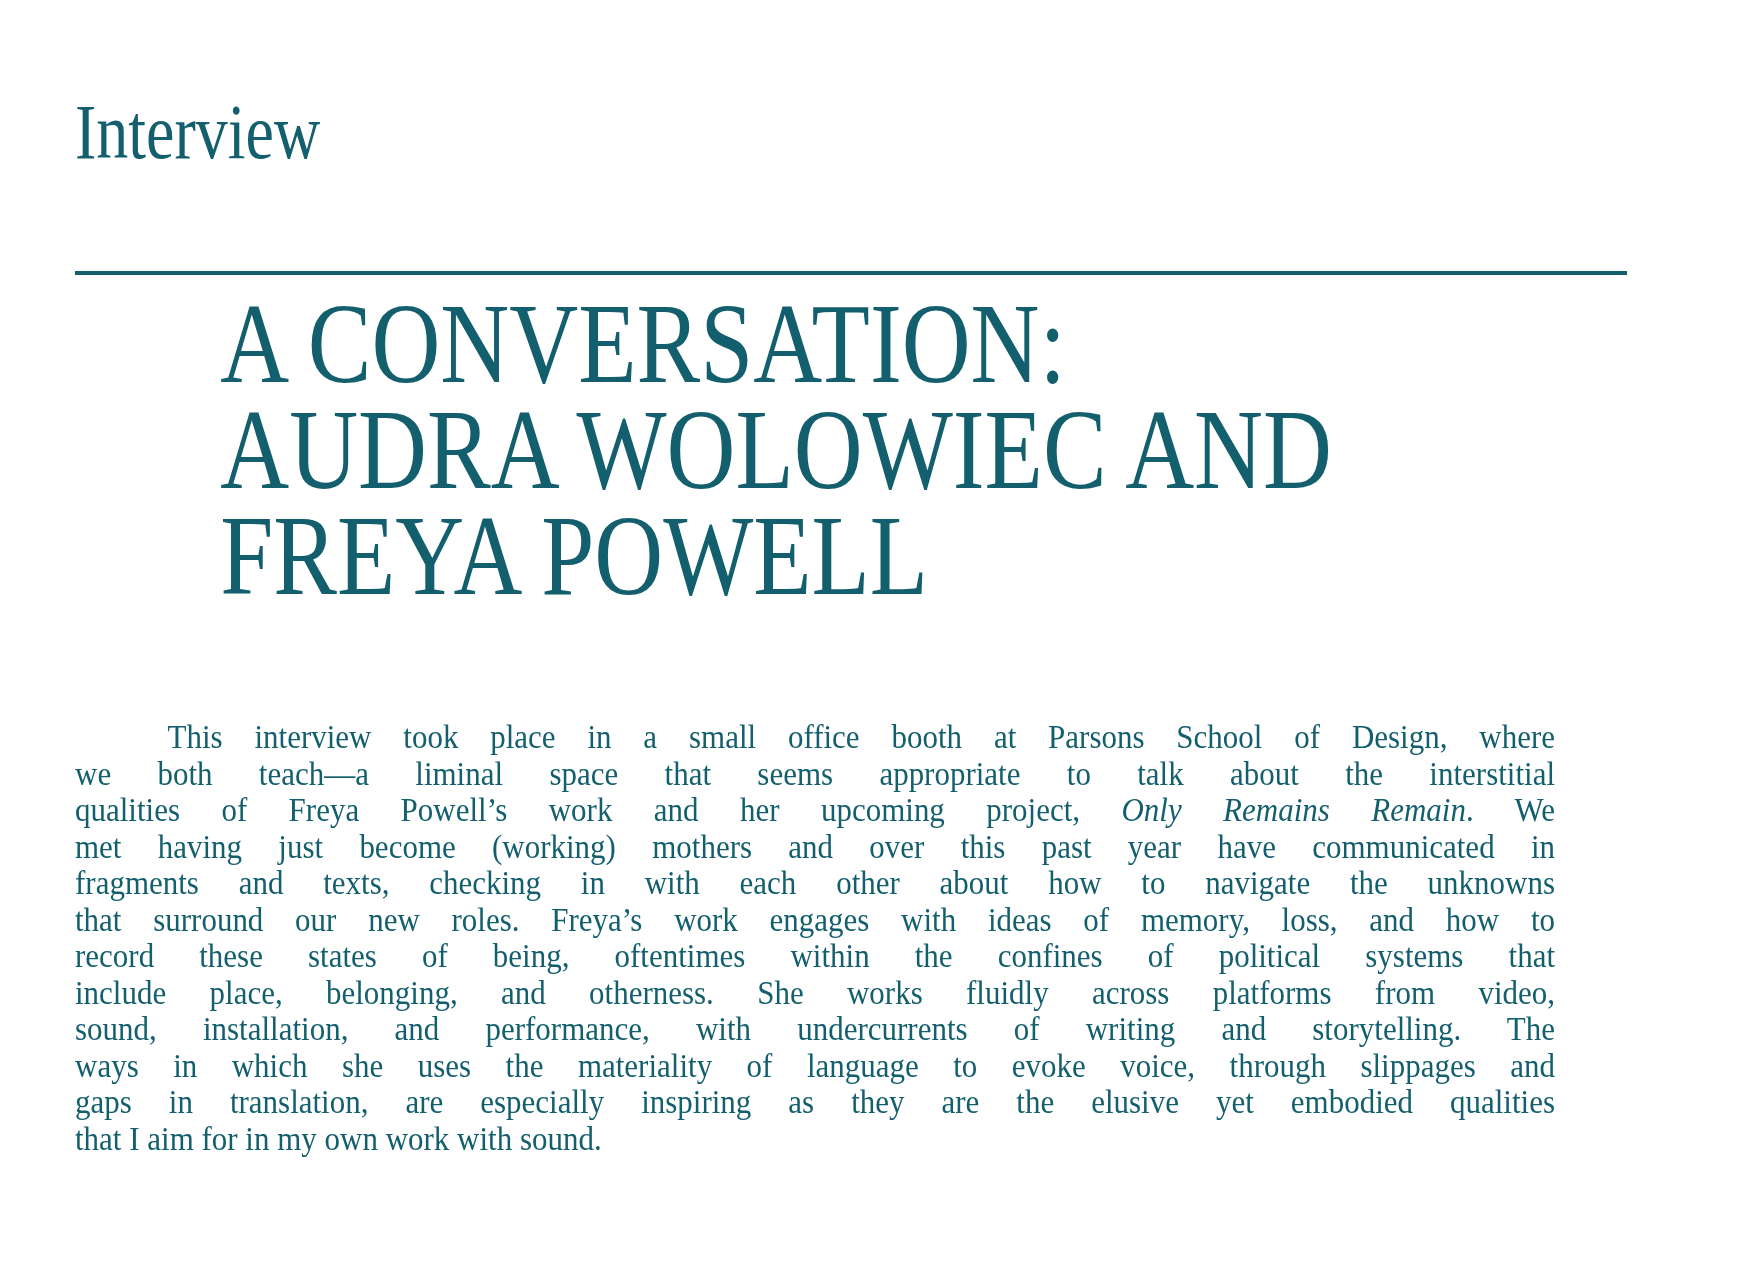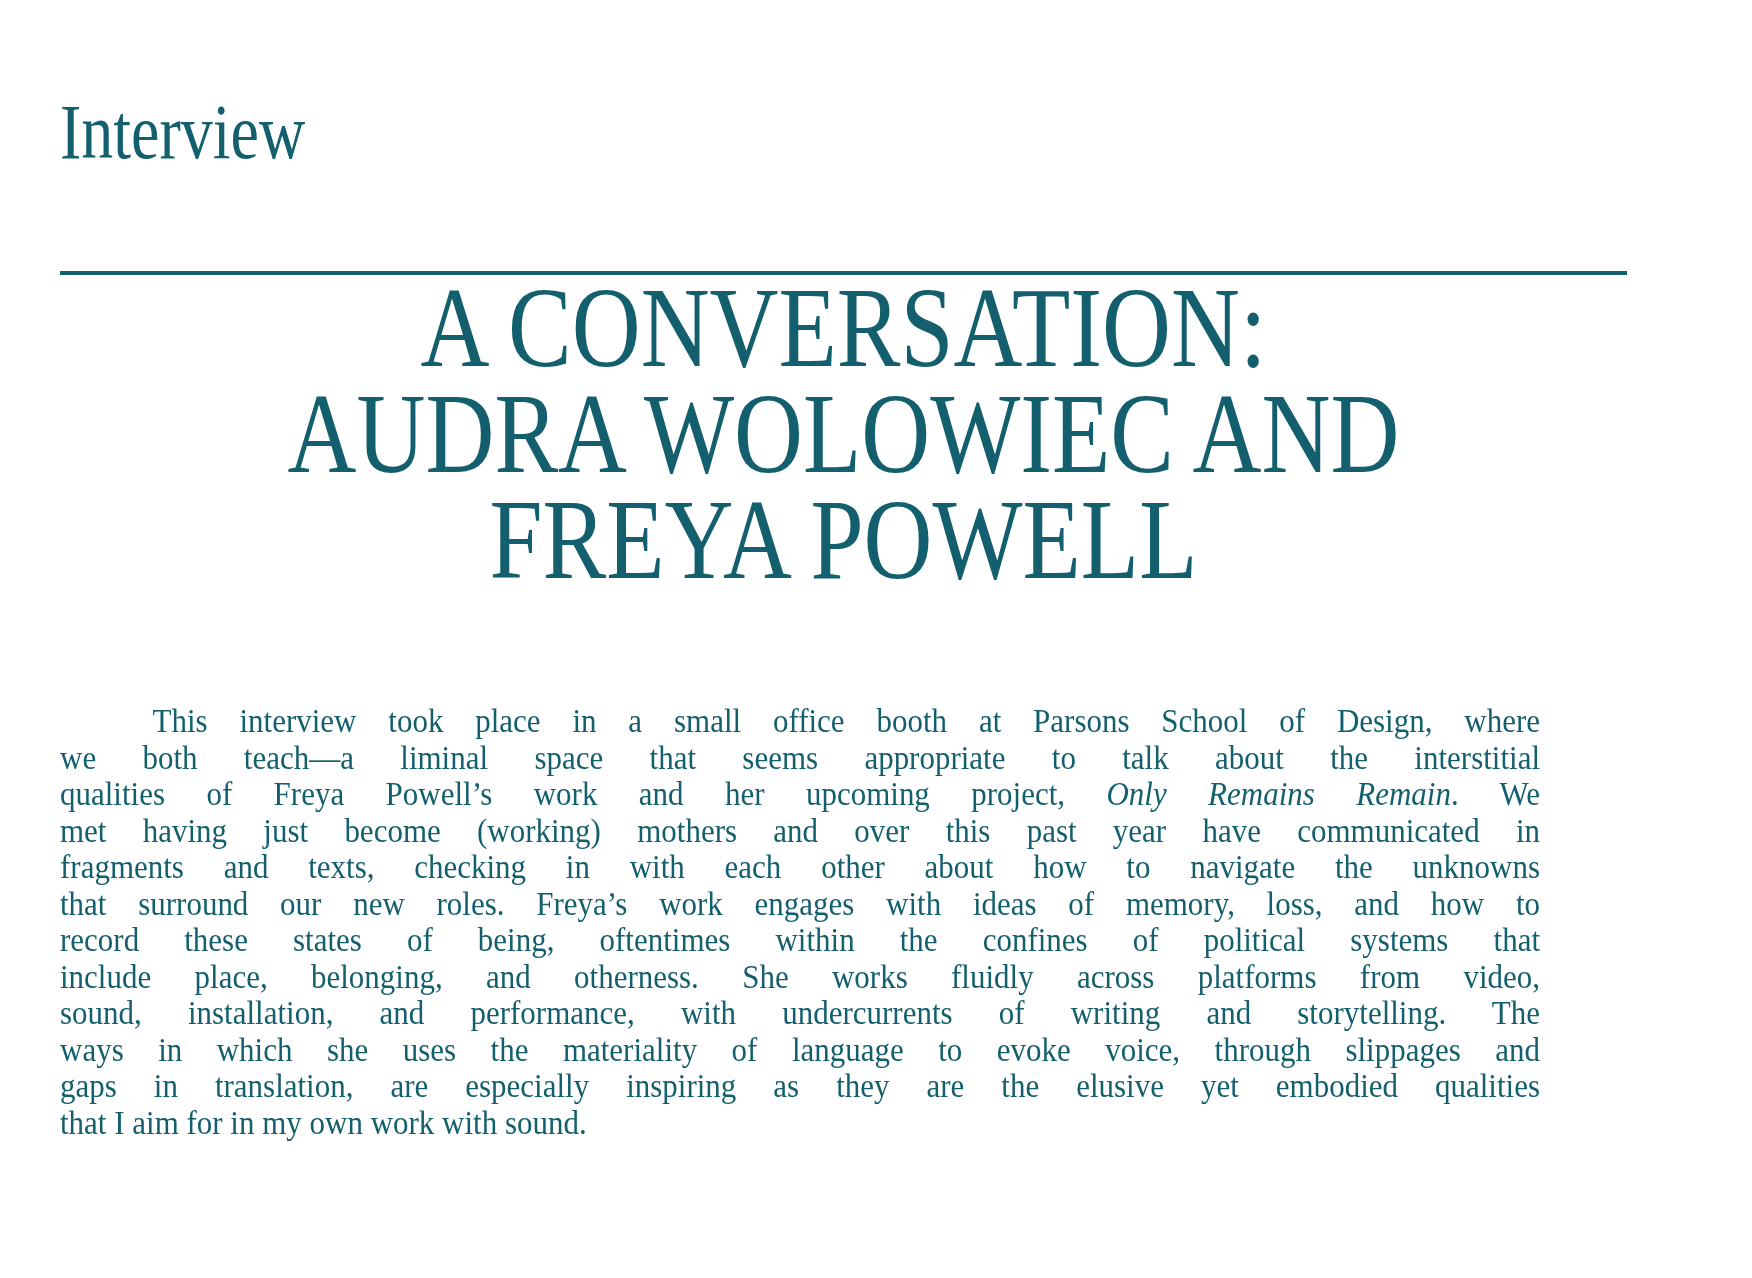--- a/index.html
+++ b/index.html
@@ -11,44 +11,44 @@
     width: 1752px;
     height: 1278px;
     overflow: hidden;
     font-family: "Liberation Serif", "DejaVu Serif", serif;
   }
   .page {
     position: relative;
     box-sizing: border-box;
     width: 1752px;
     height: 1278px;
-    padding: 93px 125px 0 60px;
+    padding: 93px 125px 0 75px;
     color: var(--ink, #135f6d);
     background: var(--paper, #ffffff);
   }
   .kicker {
     margin: 0;
     font-size: 78px;
     line-height: 78px;
     font-weight: 400;
     white-space: nowrap;
     transform: scaleX(0.82);
     transform-origin: 0 50%;
   }
   .rule {
     border: none;
     margin: 100px 0 0 0;
     border-top: 4px solid var(--ink, #135f6d);
   }
   .title {
-    margin: 0;
+    margin: 16px;
     font-weight: 400;
     font-size: 115px;
     line-height: 106px;
-    text-align: center;
+    text-align: left;
   }
   .title-line {
     transform: scaleX(0.83);
     transform-origin: 50% 50%;
     white-space: nowrap;
   }
   .body-block {
     margin-top: 110px;
     width: 1600px;
     font-size: 33.5px;

